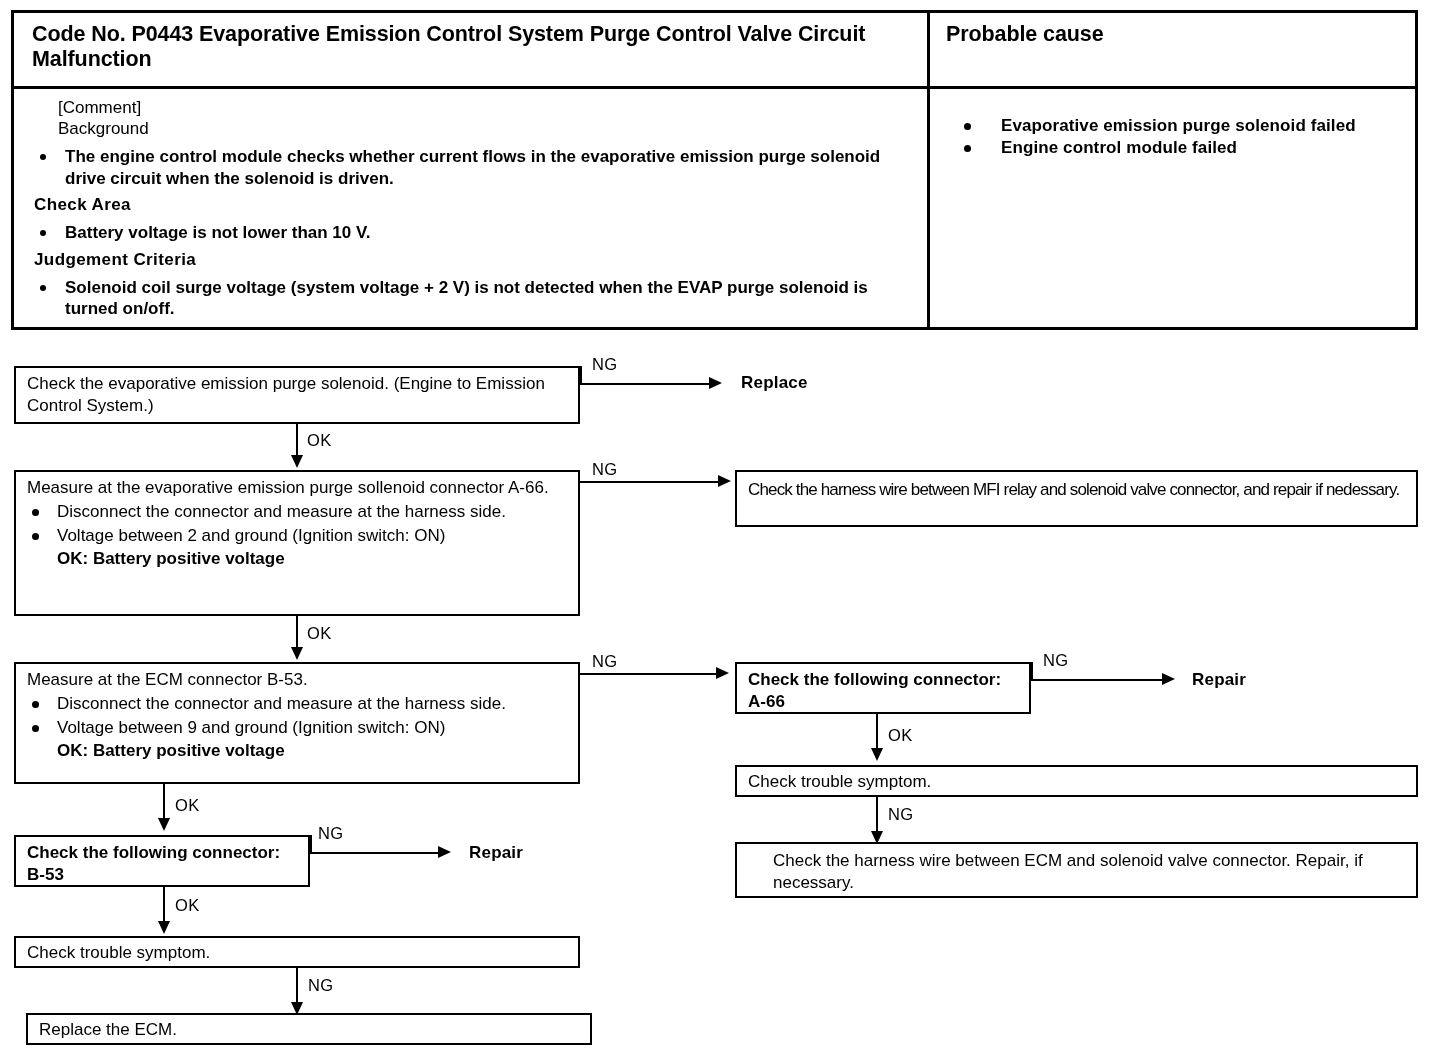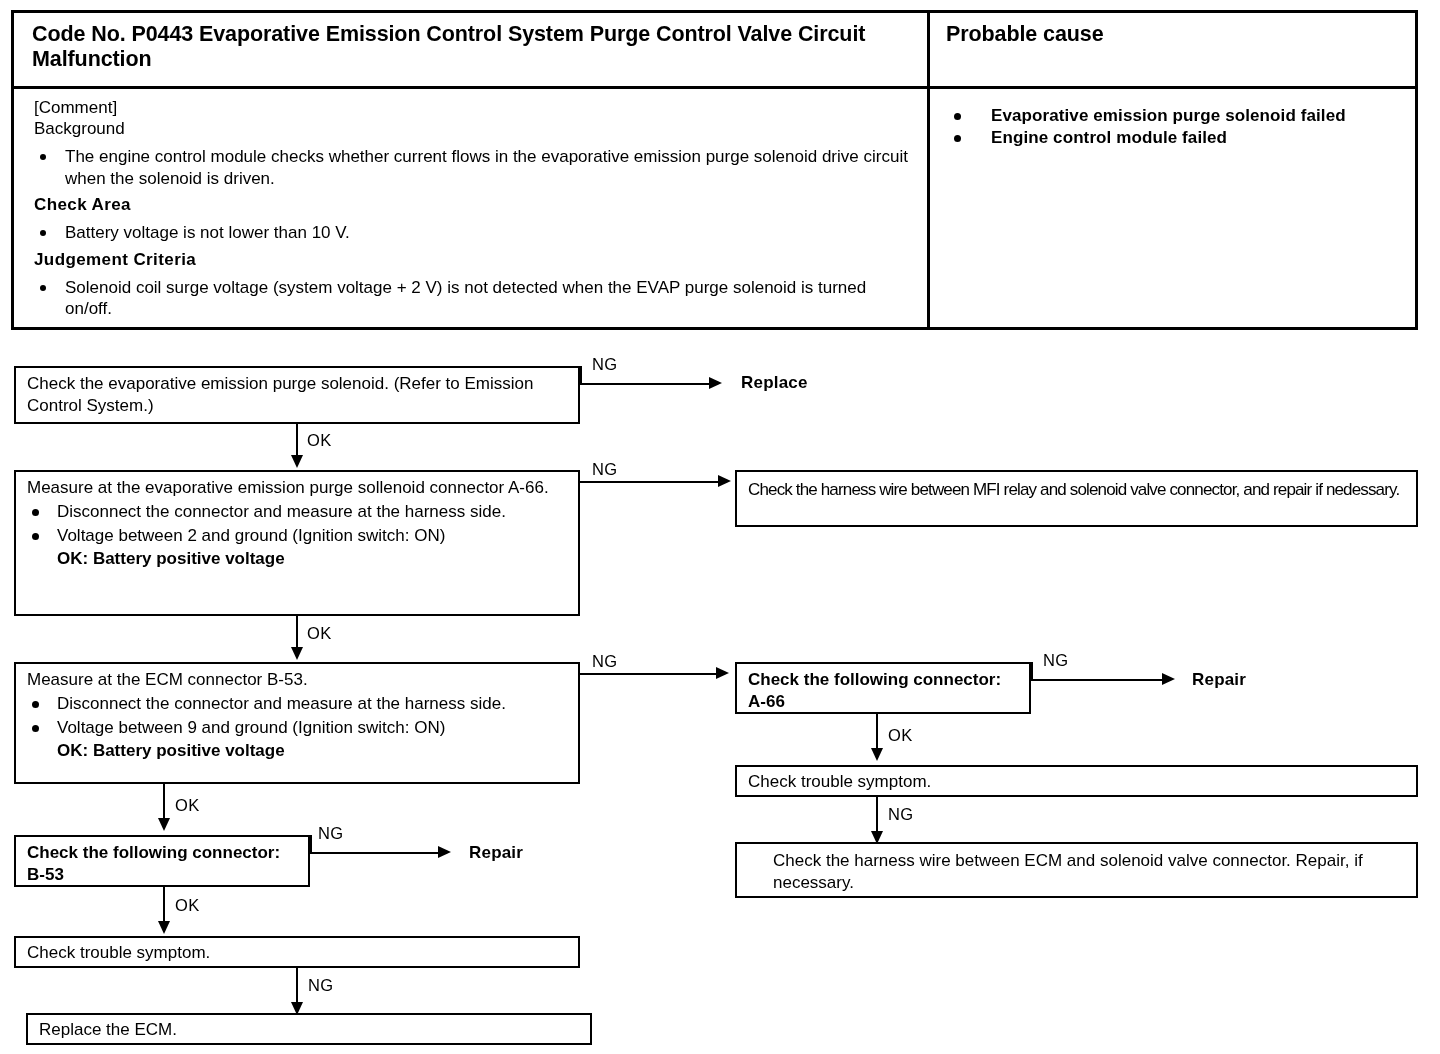--- a/index.html
+++ b/index.html
@@ -35,30 +35,30 @@
     font-weight:bold;font-size:21.5px;line-height:25px;letter-spacing:-0.1px;
   }
   .body-left{
     position:absolute;left:0;top:76px;width:913px;
     box-sizing:border-box;padding:8px 12px 0 20px;
   }
   .body-right{
     position:absolute;left:916px;top:76px;width:488px;
     box-sizing:border-box;padding:16px 8px 0 18px;
   }
-  .cmt-line{font-size:17px;line-height:21px;}
+  .cmt-line{font-size:17px;line-height:21px;margin-left:24px;}
   .sec-head{font-size:17px;font-weight:bold;line-height:21px;margin-top:5px;letter-spacing:0.4px;}
   ul.blist{list-style:none;margin:2px 0 0 0;padding:0;}
   ul.blist li{
-    position:relative;padding-left:31px;font-size:17px;line-height:21.5px;margin-top:7px;
+    position:relative;padding-left:31px;font-size:17px;line-height:21.5px;margin-top:7px;font-weight:bold;
   }
   ul.blist li .bul{
     position:absolute;left:6px;top:8px;width:6px;height:6px;border-radius:50%;background:#000;
   }
-  ul.rlist{list-style:none;margin:0;padding:0;}
+  ul.rlist{list-style:none;margin:10px;padding:0;}
   ul.rlist li{
     position:relative;padding-left:43px;font-size:17px;line-height:21.5px;font-weight:bold;
     letter-spacing:0.1px;
   }
   ul.rlist li .bul{
     position:absolute;left:6px;top:8px;width:7px;height:7px;border-radius:50%;background:#000;
   }
   .b{font-weight:bold;}
 
   
@@ -125,21 +125,21 @@
       <ul class="rlist">
         <li><span class="bul"></span><span>Evaporative emission purge solenoid failed</span></li>
         <li><span class="bul"></span><span>Engine control module failed</span></li>
       </ul>
     </div>
   </div>
 
   <div class="fc">
 
     <div class="box" style="left:14px;top:366px;width:566px;height:58px;">
-      <span>Check the evaporative emission purge solenoid. (Refer to Emission Control System.)</span>
+      <span>Check the evaporative emission purge solenoid. (Engine to Emission Control System.)</span>
     </div>
 
     <div class="vline-c" style="left:580px;top:366px;height:18px;"></div>
     <div class="hline-c" style="left:580px;top:383px;width:131px;"></div>
     <div class="arrow-r" style="left:709px;top:377px;"></div>
     <div class="lbl" style="left:592px;top:356px;">NG</div>
     <div class="term" style="left:741px;top:373px;">Replace</div>
 
     <div class="vline-c" style="left:296px;top:424px;height:37px;"></div>
     <div class="arrow-d" style="left:291px;top:455px;"></div>

